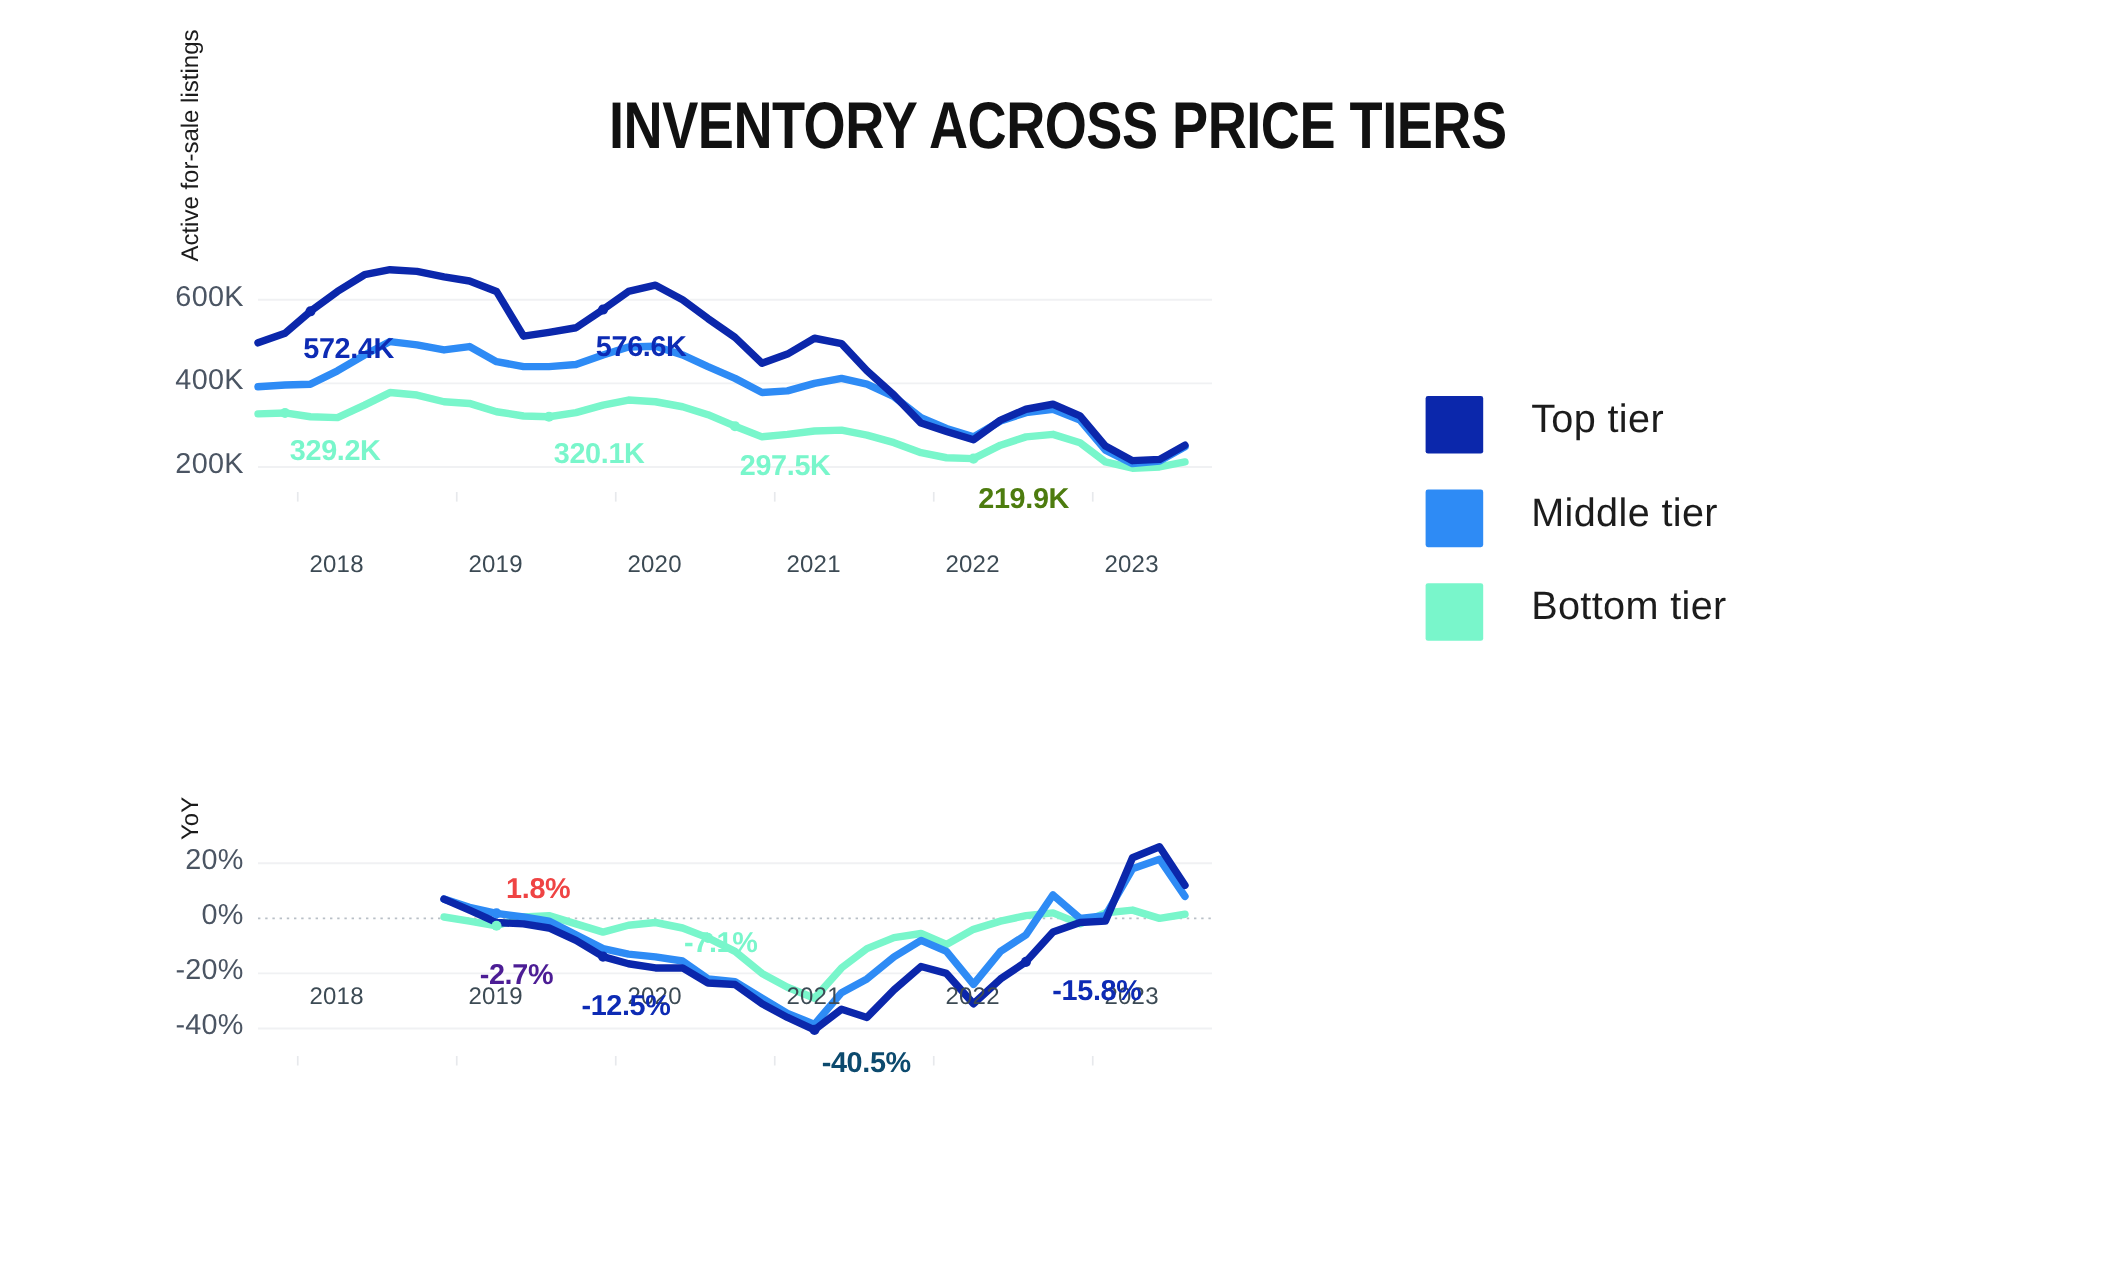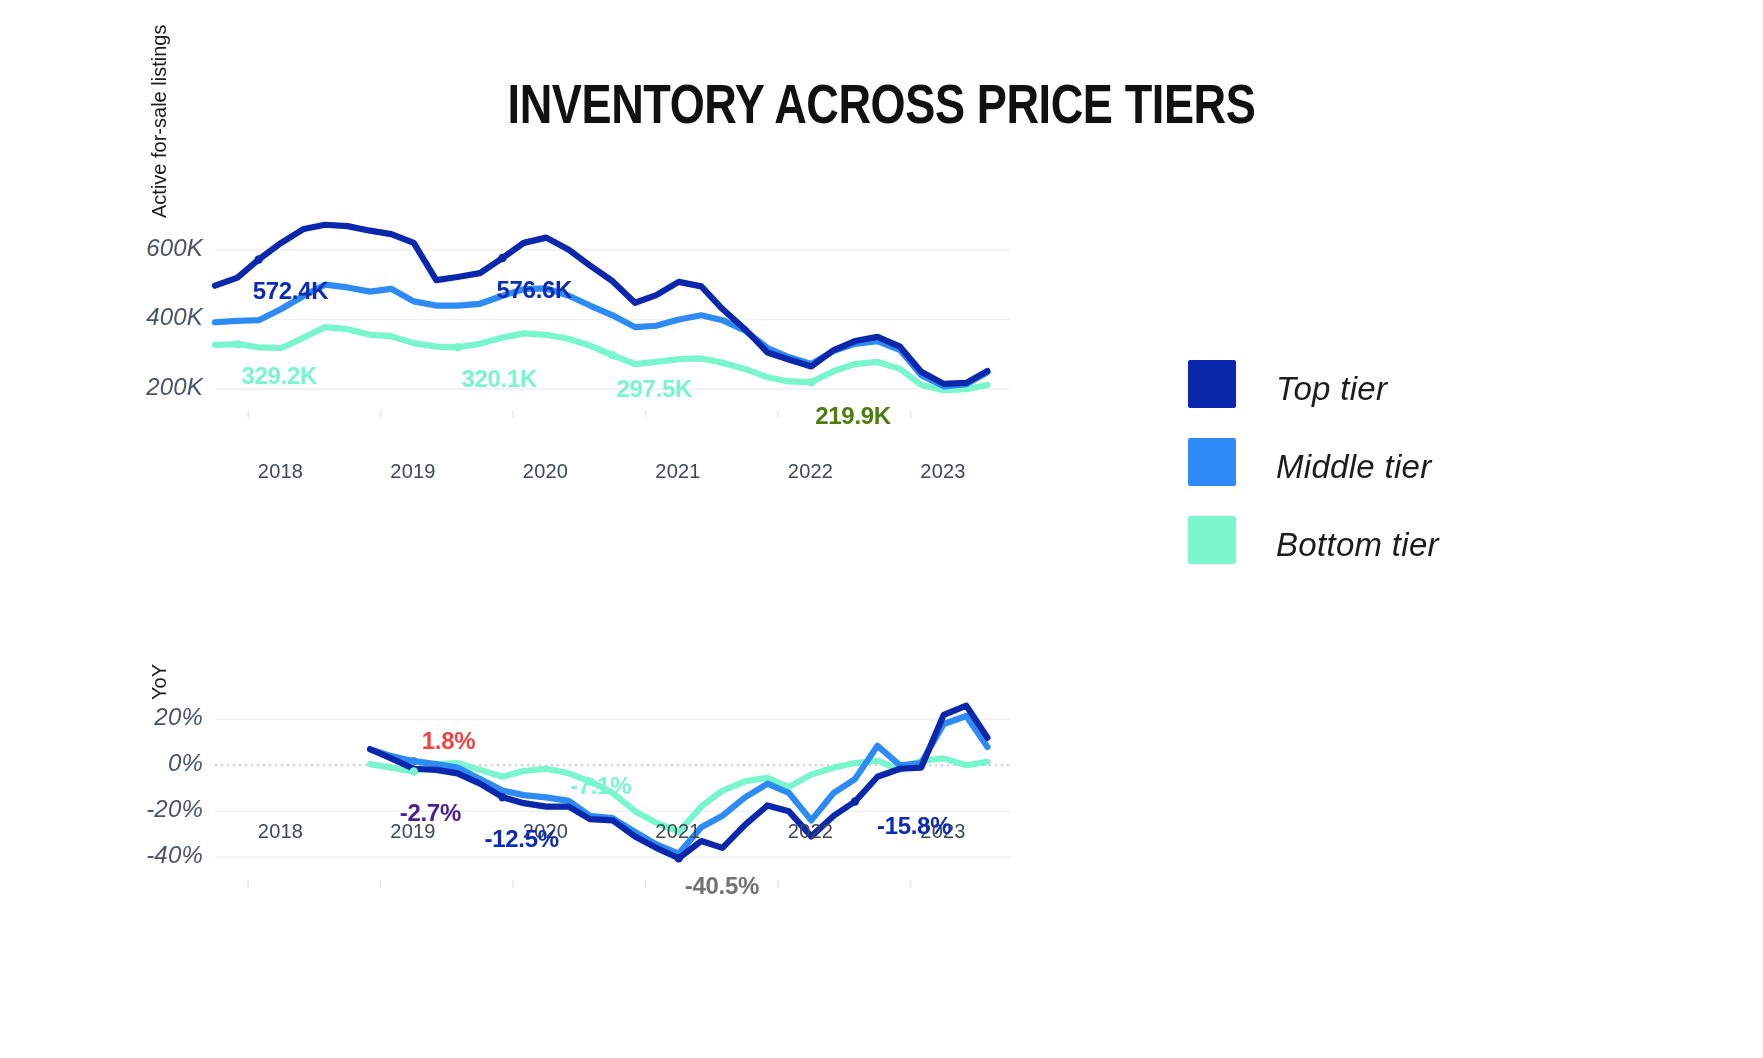--- a/index.html
+++ b/index.html
@@ -19,36 +19,36 @@
 
   .ylabel{
     position:absolute; color:#1b1b1b; font-size:20px; white-space:nowrap;
     transform-origin:0 0; transform:rotate(-90deg);
   }
   #ylabel-top{left:148px; top:218px;}
   #ylabel-bottom{left:148px; top:700px;}
 
   .ytick{
     position:absolute; text-align:right; width:88px;
-    color:#4b5563; font-size:24px; letter-spacing:0.2px;font-style:italic;
+    color:#4b5563; font-size:24px; letter-spacing:0.2px;
   }
   .xtick{
     position:absolute; text-align:right; width:110px;
     color:#3c4a54; font-size:20px; letter-spacing:0.2px;
   }
 
   svg.plot{position:absolute; left:0; top:0; overflow:visible;}
 
   .dlabel{
     position:absolute; font-weight:bold; font-size:24px; white-space:nowrap;
     letter-spacing:-0.3px;
   }
 
   #legend{position:absolute; left:1188px; top:330px;}
-  .legend-row{display:flex; align-items:flex-end; height:78px;font-style:italic;}
+  .legend-row{display:flex; align-items:flex-start; height:78px;}
   .swatch{width:48px;height:48px;display:inline-block;border-radius:2px;}
   .legend-label{font-size:33px;color:#1c1c1c;margin-left:40px;letter-spacing:0.3px;}
 </style>
 </head>
 <body>
 
 <div id="title">INVENTORY ACROSS PRICE TIERS</div>
 
 <div class="panel" id="panel-top">
   <svg class="plot" id="svg-top" width="1180" height="310">
@@ -136,14 +136,14 @@
 <div class="xtick" style="left: 193.125px; top: 820px;">2018</div>
 <div class="xtick" style="left: 325.625px; top: 820px;">2019</div>
 <div class="xtick" style="left: 458.125px; top: 820px;">2020</div>
 <div class="xtick" style="left: 590.625px; top: 820px;">2021</div>
 <div class="xtick" style="left: 723.125px; top: 820px;">2022</div>
 <div class="xtick" style="left: 855.625px; top: 820px;">2023</div>
 <div class="dlabel" style="color: #ef4444; left: 421.75px; top: 727.165px;">1.8%</div>
 <div class="dlabel" style="color: #4c1d95; left: 399.75px; top: 799.488px;">-2.7%</div>
 <div class="dlabel" style="color: rgb(13, 43, 180); left: 484.525px; top: 825.182px;">-12.5%</div>
 <div class="dlabel" style="color: rgb(121, 246, 203); left: 570px; top: 771.582px;">-7.1%</div>
-<div class="dlabel" style="color: #737373; left: 684.75px; top: 872.206px;">-40.5%</div>
+<div class="dlabel" style="color: #0c4a6e; left: 684.75px; top: 872.206px;">-40.5%</div>
 <div class="dlabel" style="color: rgb(13, 43, 180); left: 876.975px; top: 811.541px;">-15.8%</div>
 
 </body></html>

